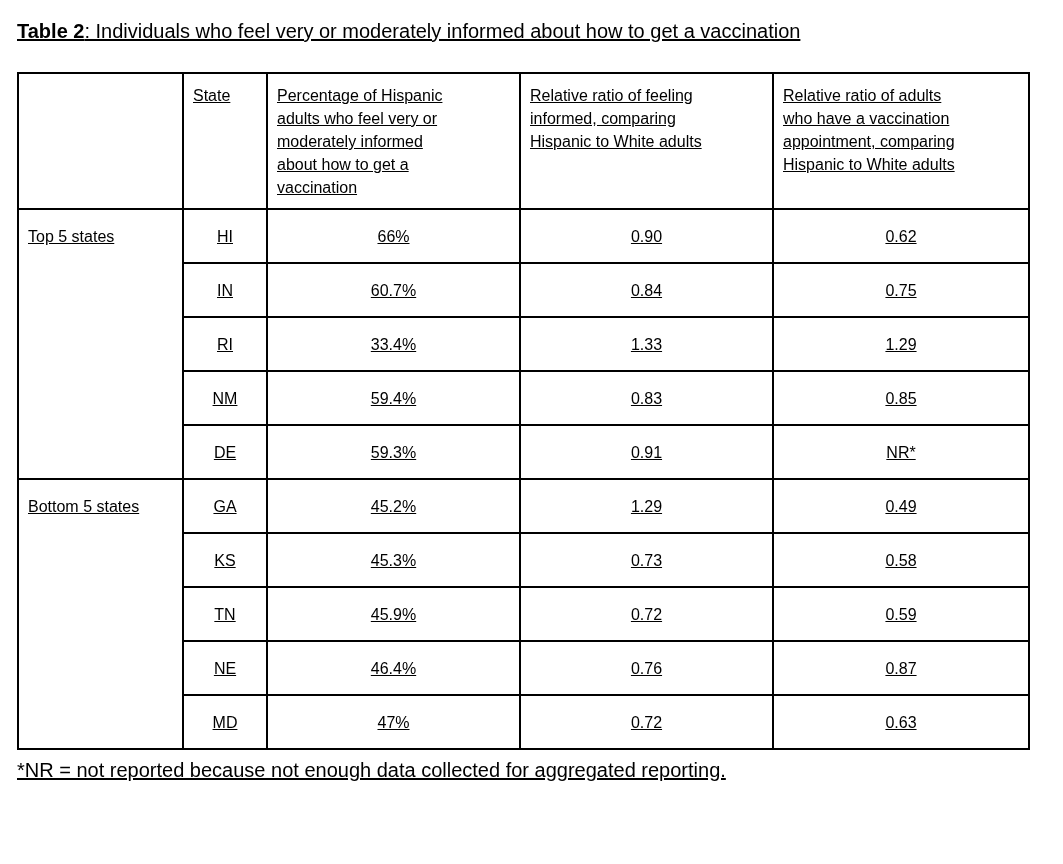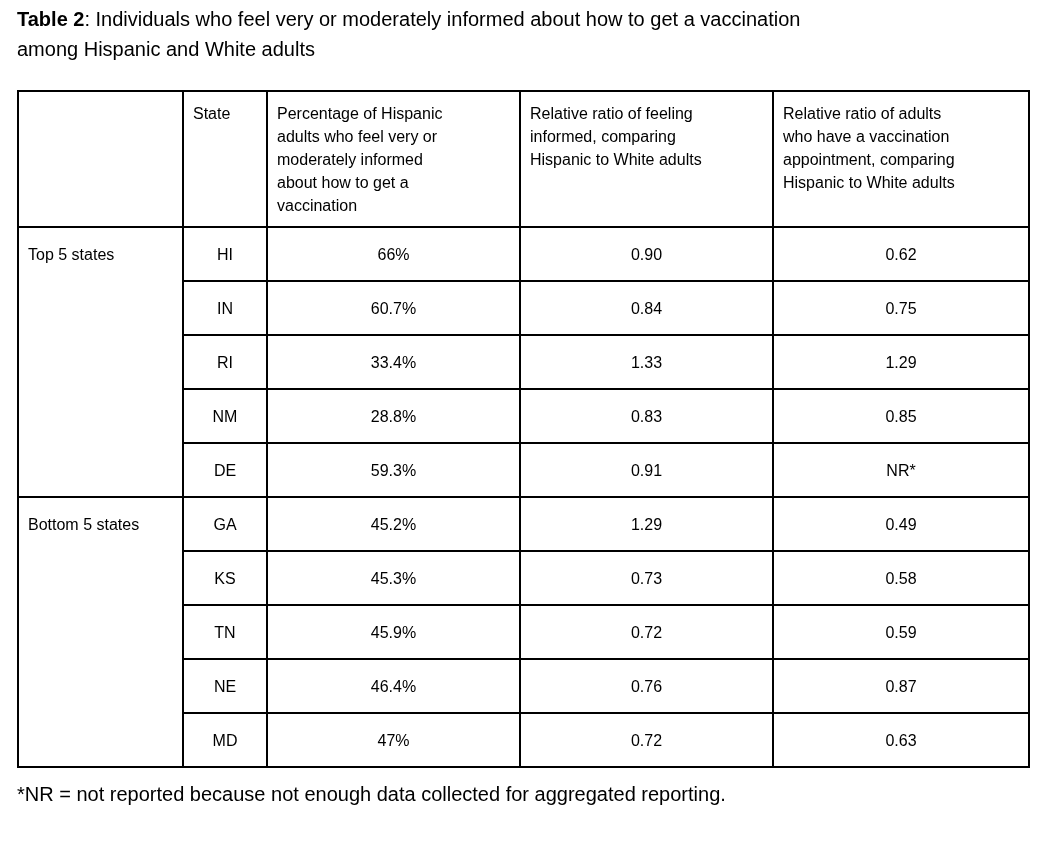--- a/index.html
+++ b/index.html
@@ -6,21 +6,22 @@
     margin: 0;
     padding: 0;
     background: #ffffff;
     width: 1063px;
     height: 864px;
     overflow: hidden;
     font-family: "Liberation Sans", sans-serif;
     color: #000000;
   }
   .page {
-    padding: 4px 17px 0 17px;
+    padding: 16px 17px 0 17px;
+    text-decoration: underline;
   }
   .title {
     font-size: 20px;
     line-height: 30px;
     color: #000000;
   }
   .title .bold { font-weight: bold; }
   table.data-table {
     border-collapse: collapse;
     table-layout: fixed;
@@ -59,33 +60,32 @@
   }
   td.group-label {
     text-align: left;
     padding-left: 9px;
     padding-right: 8px;
   }
   td.val { text-align: center; }
   .footnote {
     font-size: 20px;
     line-height: 26px;
-    margin-top: 13px;
+    margin-top: 7px;
     margin-left: -4px;
     padding-left: 4px;
   }
 </style>
 </head>
 <body>
 
 <div class="page">
 
   <div class="title">
     <div><span class="bold">Table 2</span><span>: Individuals who feel very or moderately informed about how to get a vaccination</span></div>
-    <div>among Hispanic and White adults</div>
   </div>
 
   <table class="data-table">
     <colgroup>
       <col class="c-label">
         <col class="c-state">
         <col class="c-pct">
         <col class="c-r1">
         <col class="c-r2">
     </colgroup>
@@ -122,21 +122,21 @@
         <td class="val">0.75</td>
       </tr>
       <tr>
         <td class="val">RI</td>
         <td class="val">33.4%</td>
         <td class="val">1.33</td>
         <td class="val">1.29</td>
       </tr>
       <tr>
         <td class="val">NM</td>
-        <td class="val">28.8%</td>
+        <td class="val">59.4%</td>
         <td class="val">0.83</td>
         <td class="val">0.85</td>
       </tr>
       <tr>
         <td class="val">DE</td>
         <td class="val">59.3%</td>
         <td class="val">0.91</td>
         <td class="val">NR*</td>
       </tr>
       <tr>

